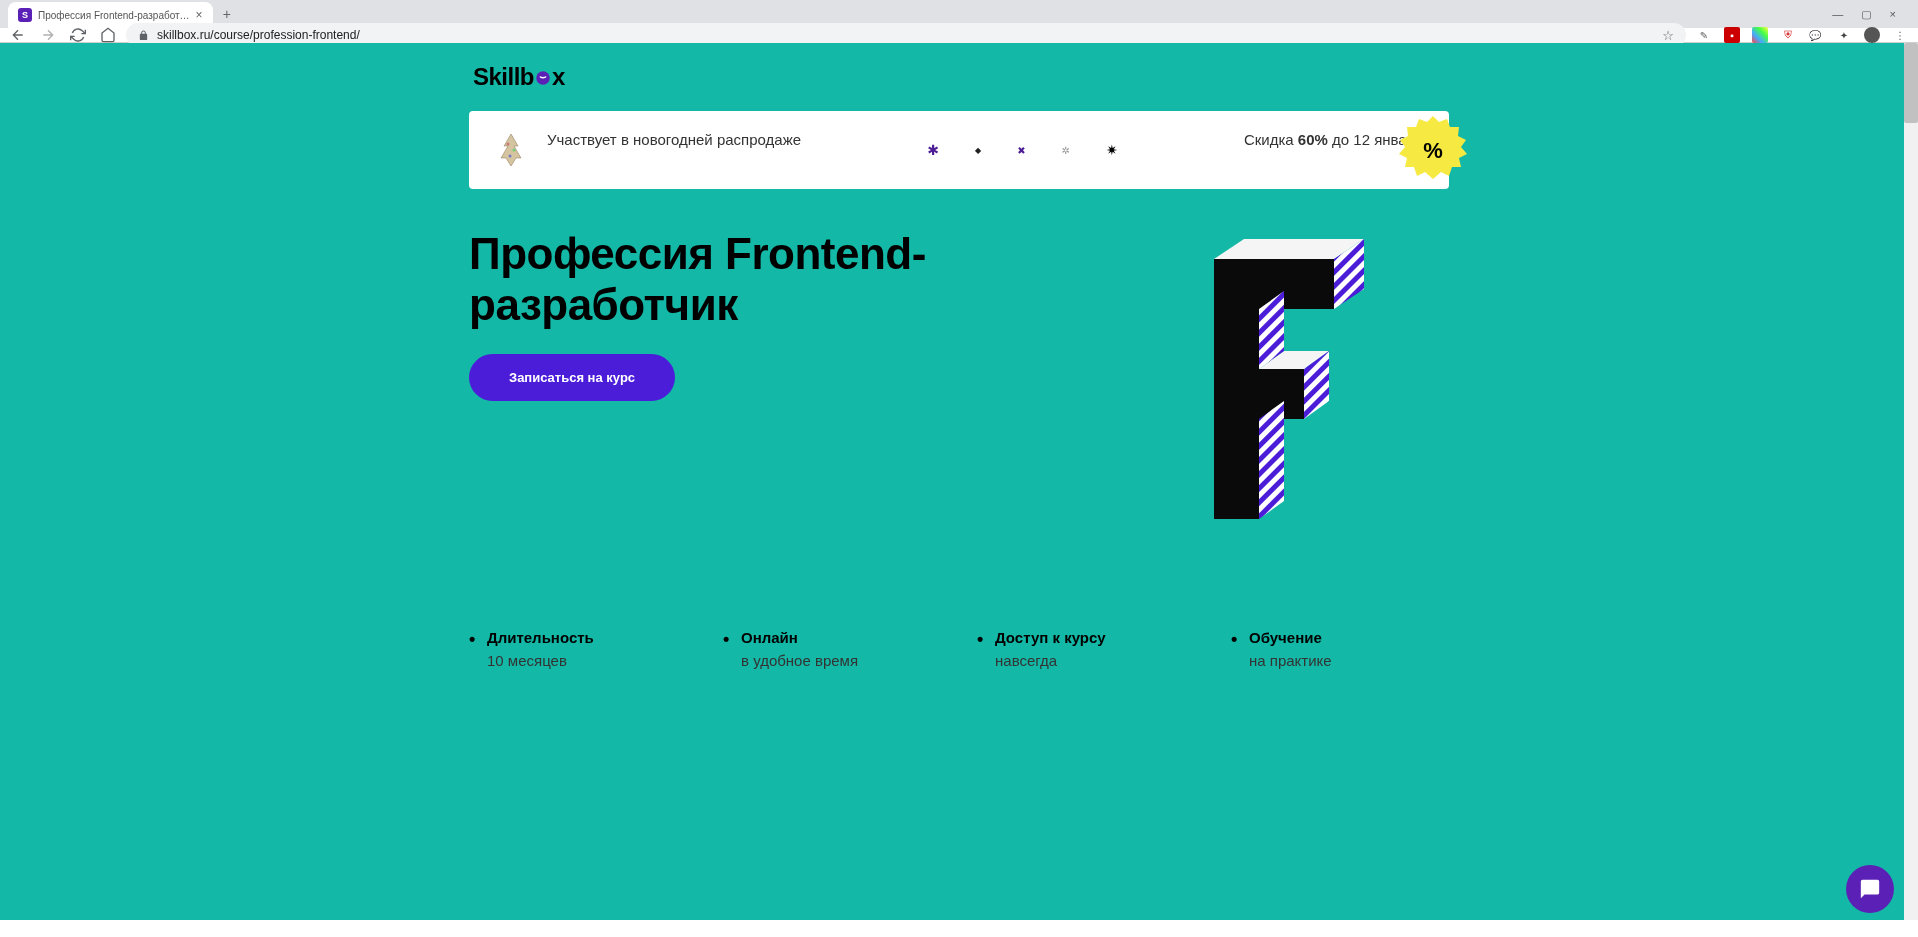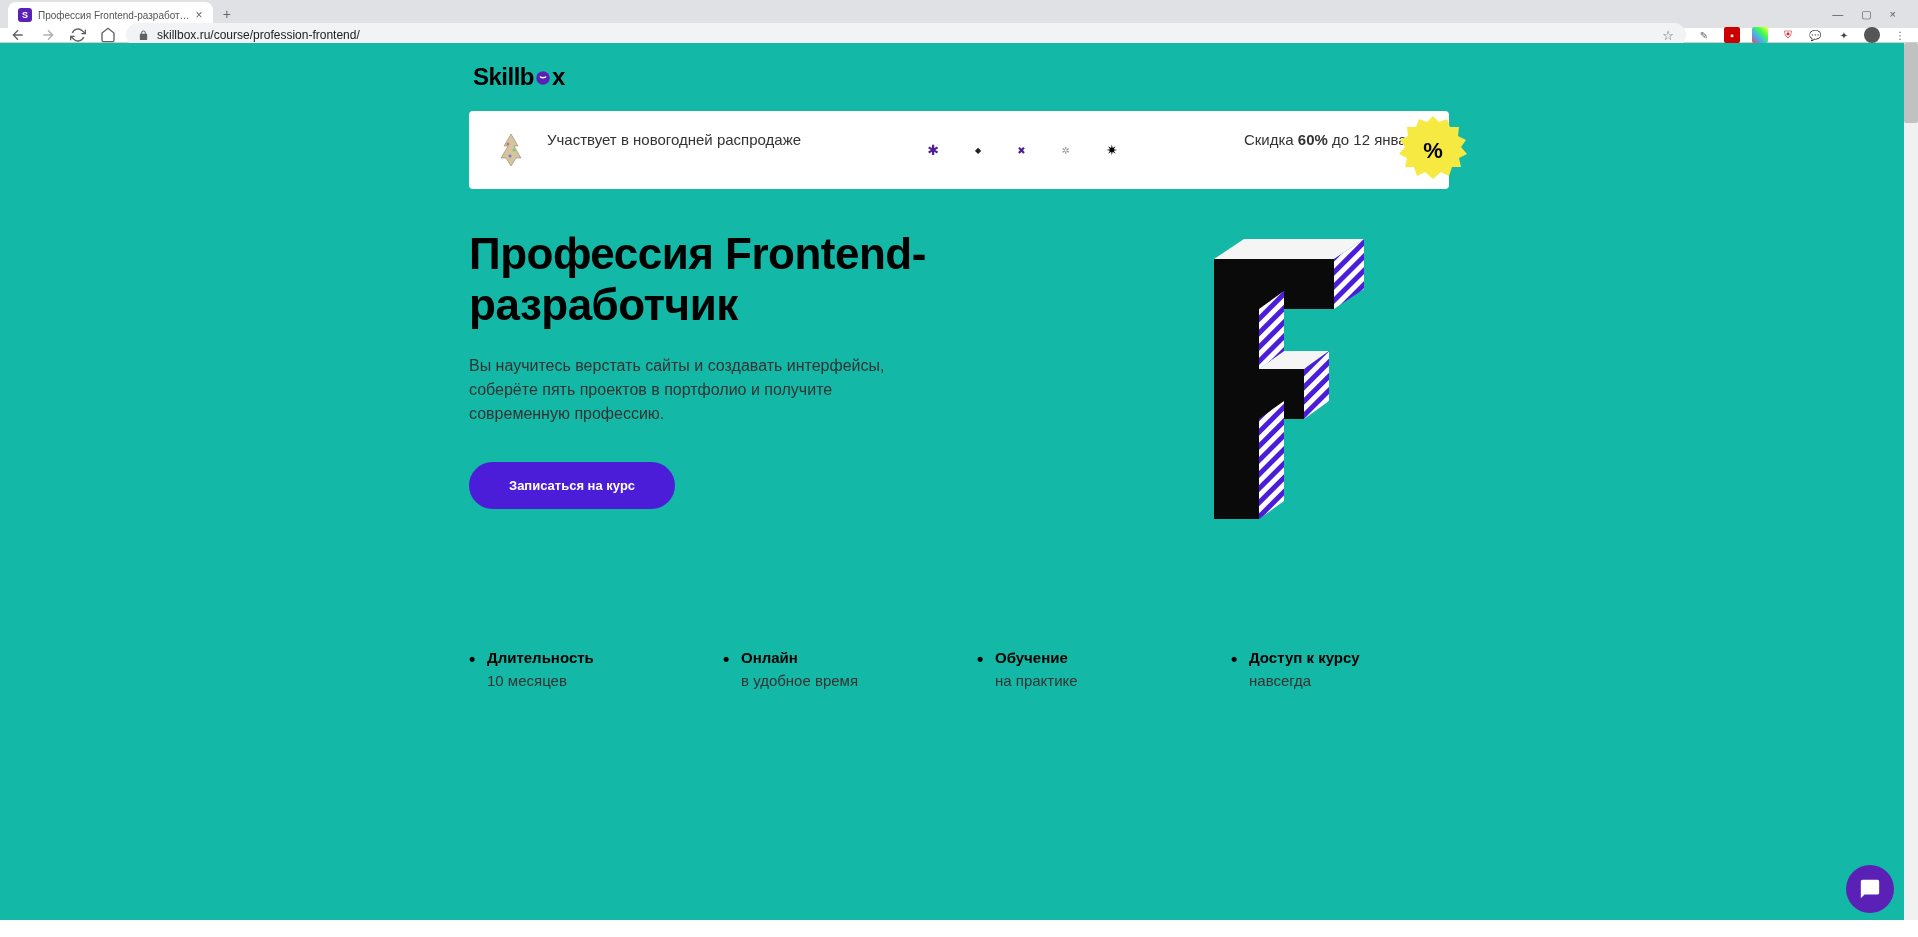--- a/index.html
+++ b/index.html
@@ -45,21 +45,21 @@
 .promo-discount b { font-weight: 700; }
 .promo-badge { position: absolute; right: -20px; top: 50%; transform: translateY(-50%); width: 72px; height: 72px; display: flex; align-items: center; justify-content: center; }
 
 .hero { display: flex; gap: 40px; }
 .hero-left { flex: 1; }
 .hero-title { font-size: 44px; font-weight: 900; color: #000; line-height: 1.15; margin-bottom: 24px; letter-spacing: -0.5px; }
 .hero-desc { font-size: 16px; color: #333; line-height: 1.5; max-width: 460px; margin-bottom: 36px; }
 .cta-button { background: #4c1dd9; color: #fff; border: none; padding: 16px 40px; border-radius: 26px; font-size: 13px; font-weight: 600; cursor: pointer; }
 .hero-right { width: 300px; display: flex; align-items: center; justify-content: center; }
 
-.features { display: flex; gap: 36px; margin-top: 100px; }
+.features { display: flex; gap: 36px; margin-top: 80px; }
 .feature { flex: 1; }
 .feature-title { font-size: 15px; font-weight: 700; color: #000; margin-bottom: 6px; position: relative; padding-left: 18px; }
 .feature-title::before { content: "•"; position: absolute; left: 0; font-size: 18px; }
 .feature-value { font-size: 15px; color: #333; padding-left: 18px; }
 
 .chat-bubble { position: fixed; right: 24px; bottom: 24px; width: 48px; height: 48px; background: #5b21b6; border-radius: 50%; display: flex; align-items: center; justify-content: center; cursor: pointer; }
 
 svg { display: block; }
 </style>
 </head>
@@ -163,21 +163,20 @@
         <svg width="72" height="72" viewBox="0 0 72 72">
           <path d="M36 2 L42 8 L50 5 L53 13 L62 13 L61 22 L69 26 L64 33 L70 40 L62 44 L64 53 L55 53 L52 62 L44 58 L36 65 L28 58 L20 62 L17 53 L8 53 L10 44 L2 40 L8 33 L3 26 L11 22 L10 13 L19 13 L22 5 L30 8 Z" fill="#f5e942"></path>
           <text x="36" y="44" font-size="22" font-weight="900" text-anchor="middle" fill="#000">%</text>
         </svg>
       </div>
     </div>
 
     <div class="hero">
       <div class="hero-left">
         <h1 class="hero-title">Профессия Frontend-разработчик</h1>
-        <p class="hero-desc">Вы научитесь верстать сайты и создавать интерфейсы, соберёте пять проектов в портфолио и получите современную профессию.</p>
         <button class="cta-button">Записаться на курс</button>
       </div>
       <div class="hero-right">
         <svg width="190" height="320" viewBox="0 0 190 320">
           <defs>
             <pattern id="stripes" patternUnits="userSpaceOnUse" width="10" height="10" patternTransform="rotate(45)">
               <rect width="5" height="10" fill="#4c1dd9"></rect>
               <rect x="5" width="5" height="10" fill="#fff"></rect>
             </pattern>
           </defs>
@@ -215,26 +214,26 @@
     <div class="features">
       <div class="feature">
         <div class="feature-title">Длительность</div>
         <div class="feature-value">10 месяцев</div>
       </div>
       <div class="feature">
         <div class="feature-title">Онлайн</div>
         <div class="feature-value">в удобное время</div>
       </div>
       <div class="feature">
+        <div class="feature-title">Доступ к курсу</div>
+        <div class="feature-value">навсегда</div>
+      </div>
+      <div class="feature">
         <div class="feature-title">Обучение</div>
         <div class="feature-value">на практике</div>
-      </div>
-      <div class="feature">
-        <div class="feature-title">Доступ к курсу</div>
-        <div class="feature-value">навсегда</div>
       </div>
     </div>
 
   </div>
 
   <div class="chat-bubble">
     <svg width="22" height="22" viewBox="0 0 24 24" fill="#fff">
         <path d="M20 2H4c-1.1 0-2 .9-2 2v18l4-4h14c1.1 0 2-.9 2-2V4c0-1.1-.9-2-2-2z"></path>
       </svg>
   </div>

